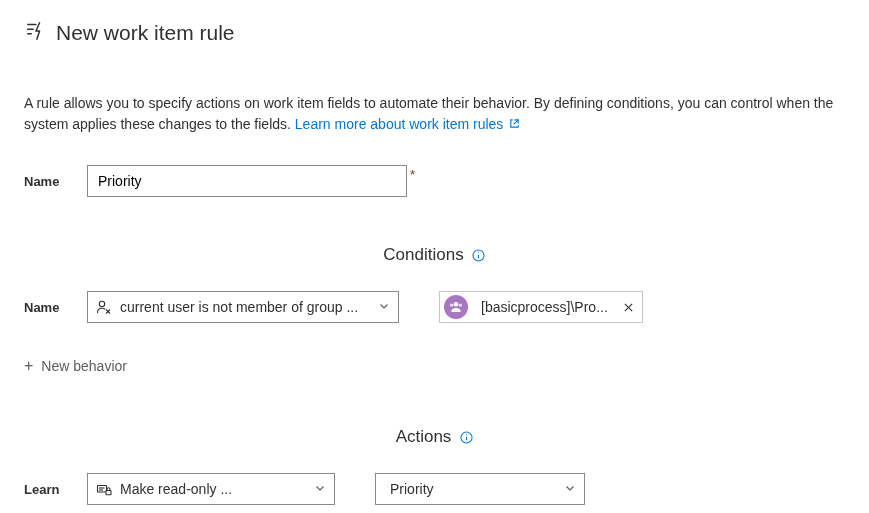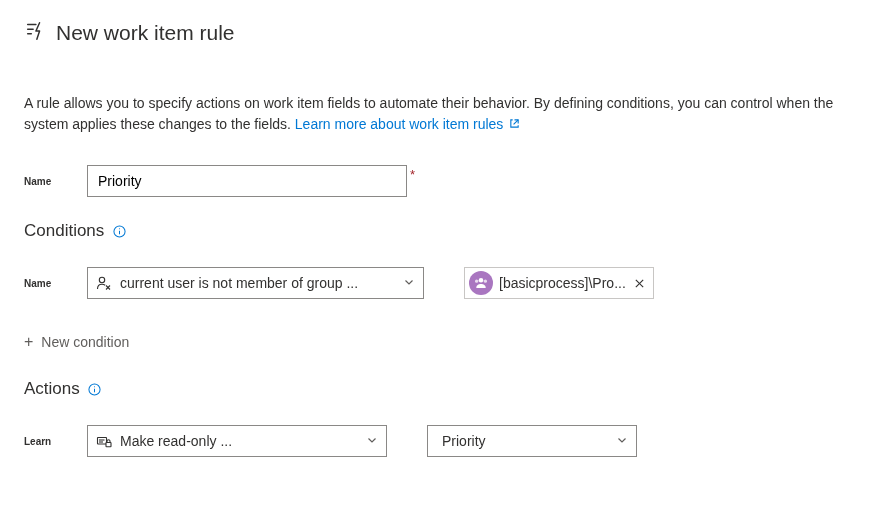--- a/index.html
+++ b/index.html
@@ -40,21 +40,21 @@
     }
     .form-row {
       display: flex;
       align-items: center;
       margin-bottom: 12px;
     }
     .row-label {
       width: 63px;
       font-weight: 600;
       color: #323130;
-      font-size: 10px;
+      font-size: 13px;
       flex-shrink: 0;
     }
     .text-input {
       width: 320px;
       height: 32px;
       border: 1px solid #8a8886;
       padding: 0 10px;
       font-size: 14px;
       font-family: inherit;
       outline: none;
@@ -63,37 +63,38 @@
       color: #a4262c;
       margin-left: 3px;
       font-size: 13px;
       align-self: flex-start;
       margin-top: 2px;
     }
     .section-heading {
       display: flex;
       align-items: center;
       gap: 8px;
-      margin-top: 24px;
+      margin-top: 48px;
       margin-bottom: 26px;
+      justify-content: center;
     }
     .section-heading h2 {
       font-size: 17px;
       font-weight: 400;
       color: #323130;
     }
     .info-icon {
       display: inline-flex;
       align-items: center;
       justify-content: center;
       width: 14px;
       height: 14px;
     }
     .dropdown {
-      width: 337px;
+      width: 312px;
       height: 32px;
       border: 1px solid #8a8886;
       display: flex;
       align-items: center;
       padding: 0 8px;
       position: relative;
       cursor: pointer;
       background: #fff;
     }
     .dropdown-icon-lead {
@@ -112,21 +113,21 @@
       flex-shrink: 0;
       color: #605e5c;
     }
     .group-tag {
       margin-left: 40px;
       height: 32px;
       border: 1px solid #c8c6c4;
       display: inline-flex;
       align-items: center;
       padding: 0 6px 0 4px;
-      gap: 6px;
+      gap: 13px;
       max-width: 220px;
     }
     .tag-avatar {
       width: 24px;
       height: 24px;
       border-radius: 50%;
       background: #a976c0;
       display: flex;
       align-items: center;
       justify-content: center;
@@ -250,37 +251,37 @@
       <svg width="11" height="11" viewBox="0 0 12 12" stroke="#323130" stroke-width="1.2">
         <line x1="2" y1="2" x2="10" y2="10"></line>
         <line x1="10" y1="2" x2="2" y2="10"></line>
       </svg>
     </span>
   </div>
 </div>
 
 <div class="add-row">
   <span class="plus-icon">+</span>
-  <span>New condition</span>
+  <span>New behavior</span>
 </div>
 
 <div class="section-heading">
   <h2>Actions</h2>
   <span class="info-icon">
     <svg width="13" height="13" viewBox="0 0 14 14" fill="none" stroke="#0078d4" stroke-width="1.1">
       <circle cx="7" cy="7" r="6"></circle>
       <line x1="7" y1="6.2" x2="7" y2="10"></line>
       <circle cx="7" cy="4" r="0.6" fill="#0078d4" stroke="none"></circle>
     </svg>
   </span>
 </div>
 
 <div class="form-row">
   <div class="row-label">Learn</div>
-  <div class="dropdown" style="width:300px">
+  <div class="dropdown" style="width:248px">
     <span class="dropdown-icon-lead">
       <svg width="16" height="16" viewBox="0 0 16 16" fill="none" stroke="#323130" stroke-width="1.1">
         <rect x="1.5" y="4.5" width="9" height="6.5" rx="0.5"></rect>
         <line x1="3" y1="7" x2="8.5" y2="7"></line>
         <line x1="3" y1="9" x2="7" y2="9"></line>
         <rect x="10" y="9.5" width="5" height="4.3" rx="0.5" fill="#fff"></rect>
         <path d="M11 9.5 V8.2 A1.5 1.5 0 0 1 14 8.2 V9.5"></path>
       </svg>
     </span>
     <span class="dropdown-text">Make read-only ...</span>

